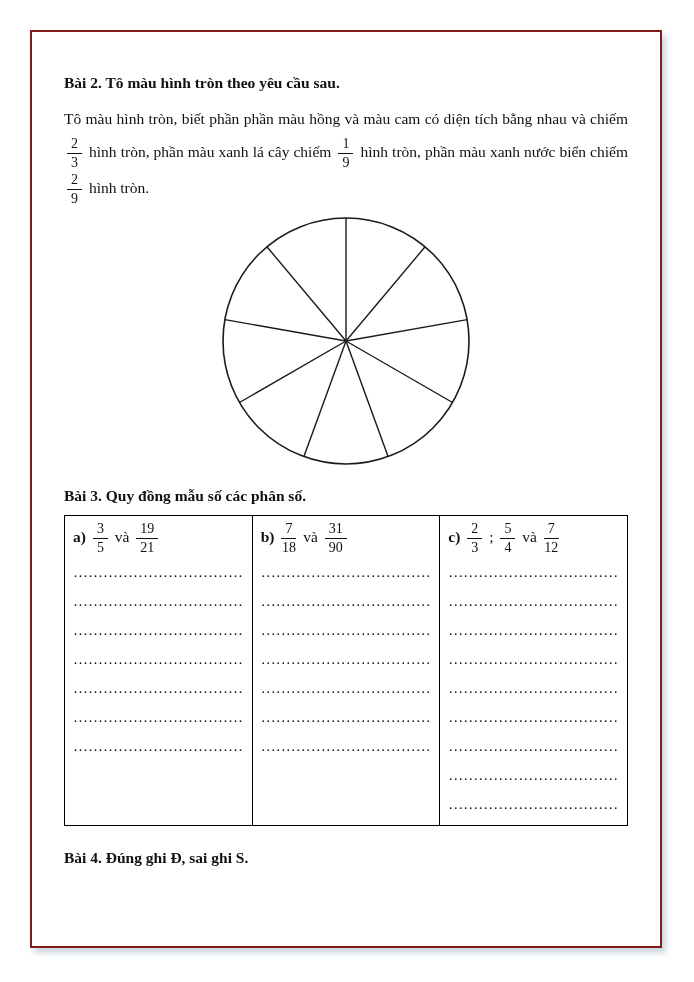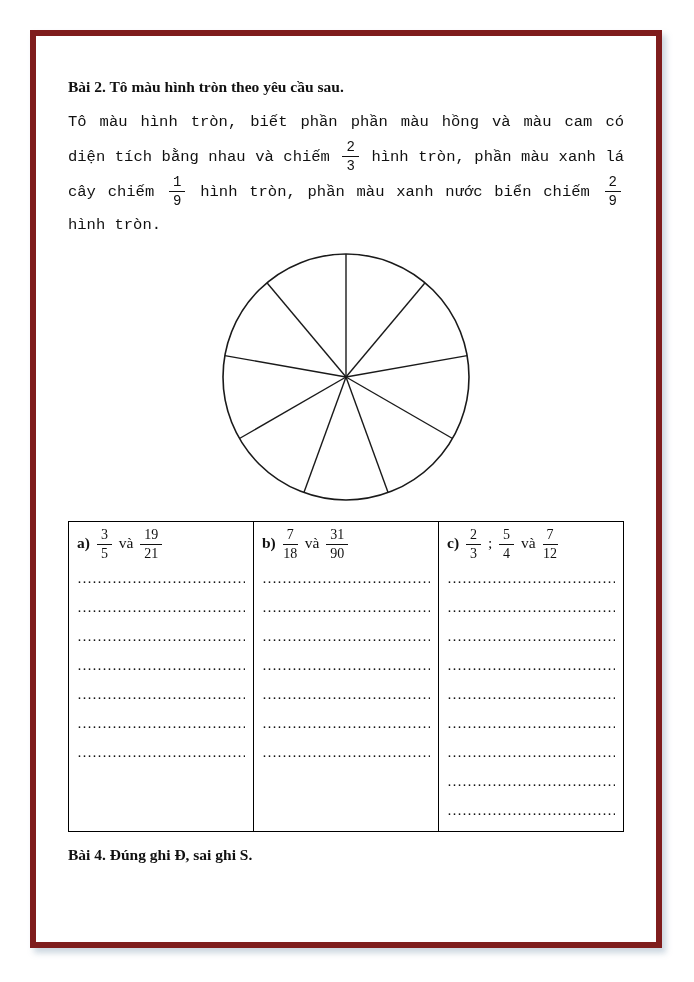--- a/index.html
+++ b/index.html
@@ -3,50 +3,50 @@
 <meta charset="utf-8">
 <style>
   html,body{margin:0;padding:0;}
   body{
     width:694px;height:982px;background:#ffffff;position:relative;
     font-family:"Liberation Serif", serif;color:#111;
   }
   .sheet{
     position:absolute;left:30px;top:30px;width:632px;height:918px;
     box-sizing:border-box;background:#fff;
-    border:6px solid #7f1d1d;
+    border:2px solid #7f1d1d;
     box-shadow:4px 5px 6px rgba(110,140,165,0.35);
     padding:40px 32px 0 32px;
   }
   .heading{
     font-size:15.5px;font-weight:bold;margin:0 0 8px 0;line-height:1.4;
   }
   .para{
-    font-size:15.5px;margin:0 0 4px 0;text-align:justify;line-height:2.15;font-family:Liberation Mono, monospace;
+    font-size:15.5px;margin:0 0 4px 0;text-align:justify;line-height:2.15;
   }
   .frac{
     display:inline-flex;flex-direction:column;align-items:center;
     vertical-align:middle;margin:0 3px;font-size:14px;line-height:1.15;
   }
   .frac .num{padding:0 4px 1px 4px;border-bottom:1px solid #111;}
   .frac .den{padding-top:1px;}
   .circle-wrap{text-align:center;margin:8px 0 14px 0;}
   .ex-table{
     border-collapse:collapse;width:100%;table-layout:fixed;margin:2px 0 6px 0;
   }
   .ex-table td{
     border:1px solid #000;vertical-align:top;padding:5px 8px 6px 8px;
     font-size:15.5px;
   }
   .expr{margin-bottom:2px;line-height:1.3;}
   .expr .lbl{font-weight:bold;margin-right:4px;}
   .ans{
     line-height:29px;white-space:nowrap;overflow:hidden;font-size:15px;color:#111;
   }
-  .bai4{margin-top:12px;}
+  .bai4{margin-top:21px;}
 </style>
 </head>
 <body>
 
 <div class="sheet">
 
   <div class="heading">Bài 2. Tô màu hình tròn theo yêu cầu sau.</div>
 
   <p class="para">Tô màu hình tròn, biết phần phần màu hồng và màu cam có diện tích bằng nhau và chiếm <span class="frac">
         <span class="num">2</span>
@@ -67,20 +67,21 @@
         <line x1="126" y1="126" x2="4.87" y2="104.64" stroke="#1a1a1a" stroke-width="1.4"></line>
         <line x1="126" y1="126" x2="19.48" y2="187.50" stroke="#1a1a1a" stroke-width="1.4"></line>
         <line x1="126" y1="126" x2="83.93" y2="241.58" stroke="#1a1a1a" stroke-width="1.4"></line>
         <line x1="126" y1="126" x2="168.07" y2="241.58" stroke="#1a1a1a" stroke-width="1.4"></line>
         <line x1="126" y1="126" x2="232.52" y2="187.50" stroke="#1a1a1a" stroke-width="1.4"></line>
         <line x1="126" y1="126" x2="247.13" y2="104.64" stroke="#1a1a1a" stroke-width="1.4"></line>
         <line x1="126" y1="126" x2="205.06" y2="31.78" stroke="#1a1a1a" stroke-width="1.4"></line>
       </svg>
   </div>
 
+  <div class="heading">Bài 3. Quy đồng mẫu số các phân số.</div>
 
   <table class="ex-table">
     <tbody>
       <tr id="bai3-row">
           <td>
             <div class="expr"><span class="lbl">a)</span><span class="frac">
                 <span class="num">3</span>
                 <span class="den">5</span>
               </span> và <span class="frac">
                 <span class="num">19</span>

